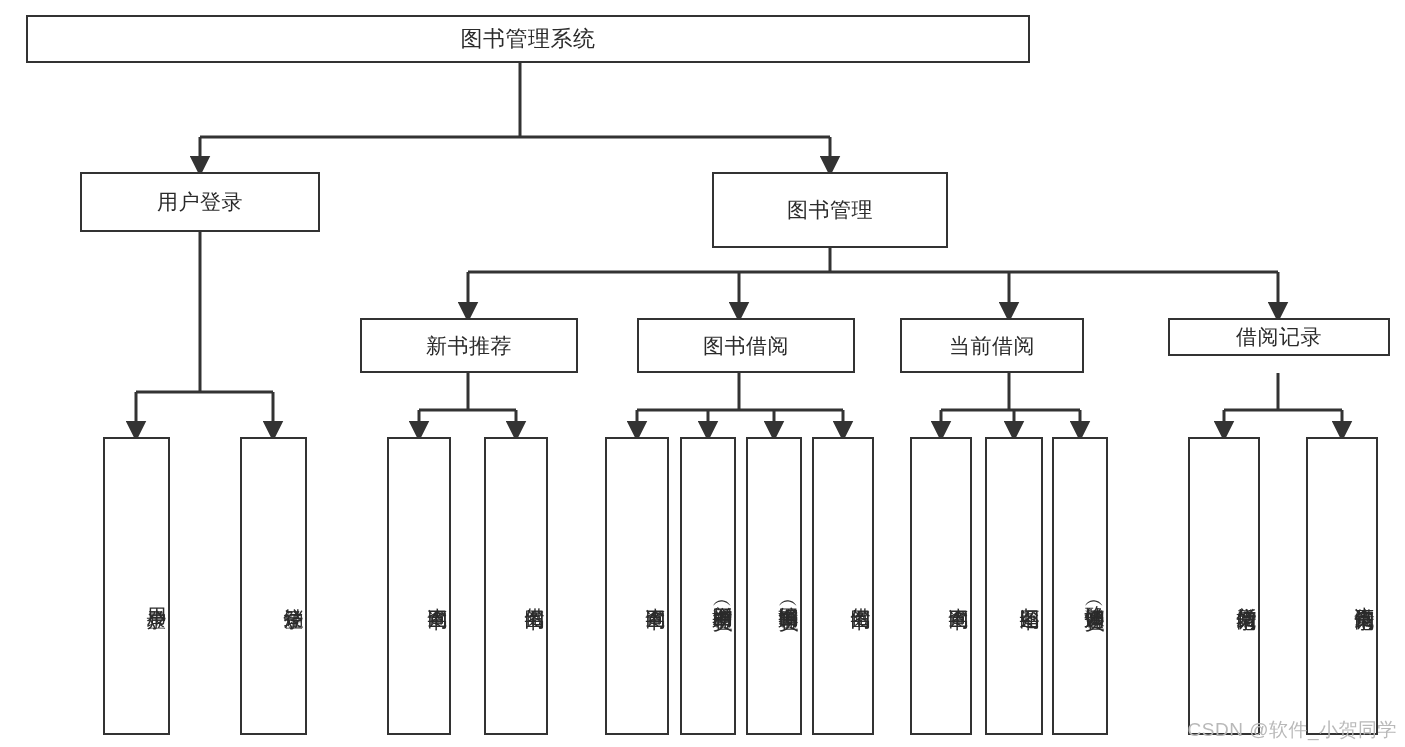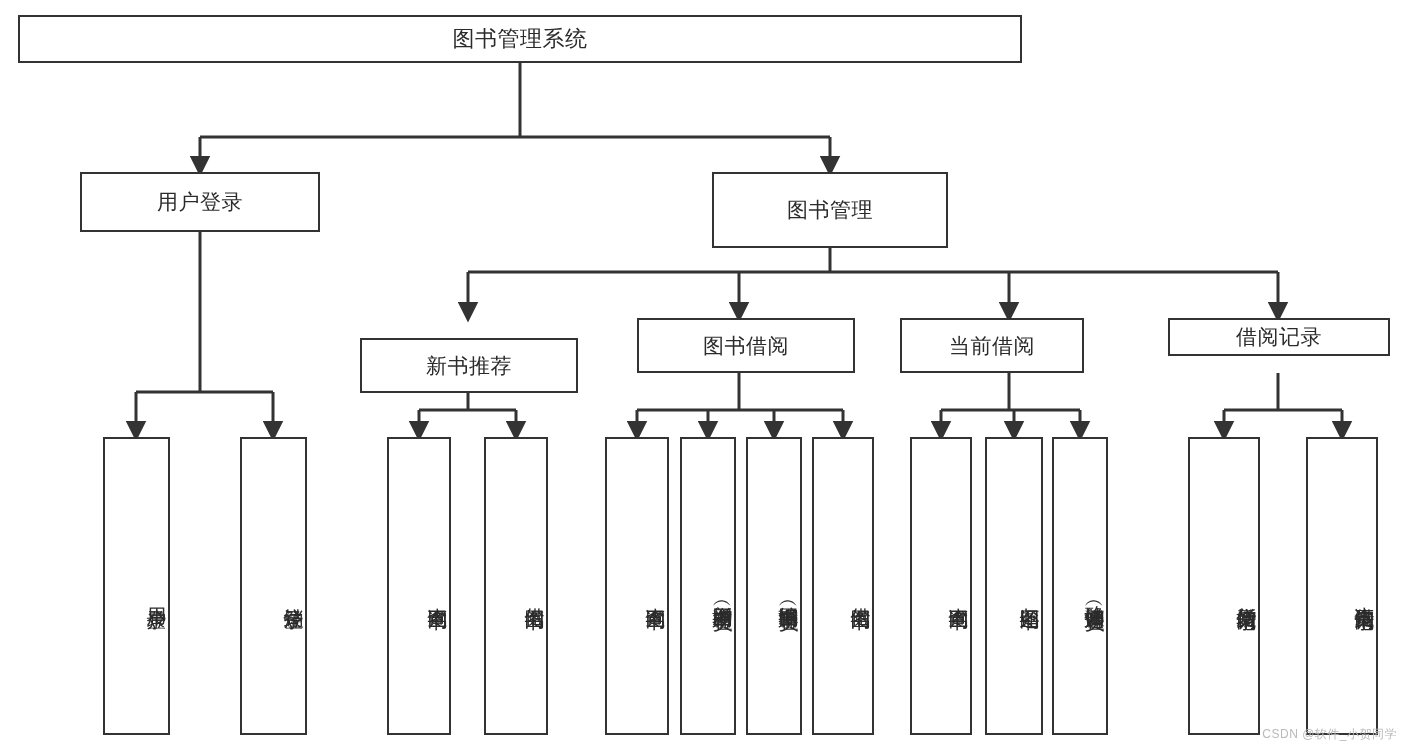--- a/index.html
+++ b/index.html
@@ -49,26 +49,27 @@
     justify-content: center;
     padding-top: 16px;
   }
   .node-v .vtext {
     writing-mode: vertical-rl;
     text-orientation: upright;
     white-space: nowrap;
   }
   #root-node {
     font-size: 22px;
+    margin-left: 8px;
   }
   #watermark {
     position: absolute;
     right: 8px;
     bottom: 4px;
-    font-size: 12px;
+    font-size: 19px;
     color: #b9b9b9;
     letter-spacing: 0.5px;
     white-space: nowrap;
     pointer-events: none;
   }
 </style>
 </head>
 <body>
 
 <div id="canvas">
@@ -121,21 +122,21 @@
       <path d="M 1224 410 L 1224 431" marker-end="url(#arrow)"></path>
       <path d="M 1342 410 L 1342 431" marker-end="url(#arrow)"></path>
     </g>
   </svg>
 
   <div class="node node-h" id="root-node" style="left: 18px; top: 15px; width: 1004px; height: 48px;">图书管理系统</div>
 
   <div class="node node-h" id="n-user-login" style="left: 80px; top: 172px; width: 240px; height: 60px;">用户登录</div>
   <div class="node node-h" id="n-book-manage" style="left: 712px; top: 172px; width: 236px; height: 76px;">图书管理</div>
 
-  <div class="node node-h" id="n-new-book-rec" style="left: 360px; top: 338px; width: 218px; height: 55px;">新书推荐</div>
+  <div class="node node-h" id="n-new-book-rec" style="left: 360px; top: 318px; width: 218px; height: 55px;">新书推荐</div>
   <div class="node node-h" id="n-book-borrow" style="left: 630px; top: 318px; width: 218px; height: 55px; margin-left: 7px;">图书借阅</div>
   <div class="node node-h" id="n-current-borrow" style="left: 900px; top: 318px; width: 184px; height: 55px;">当前借阅</div>
   <div class="node node-h" id="n-borrow-record" style="left: 1168px; top: 318px; width: 222px; height: 38px; text-align: right;">借阅记录</div>
 
   <div id="leaf-layer">
       <div class="node node-v" style="left: 103px; top: 437px; width: 67px; height: 298px;">
         <span class="vtext">用户登录</span>
       </div>
       <div class="node node-v" style="left: 240px; top: 437px; width: 67px; height: 298px;">
         <span class="vtext">注销登录</span>

